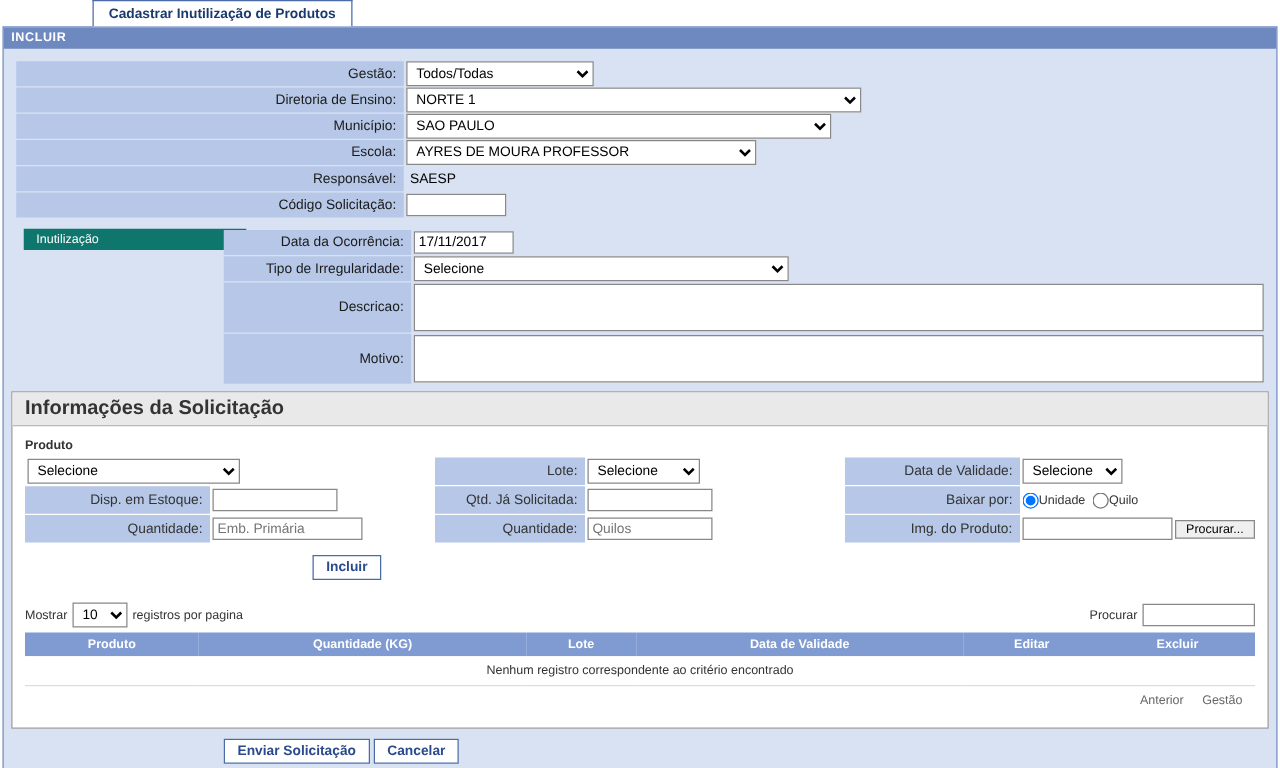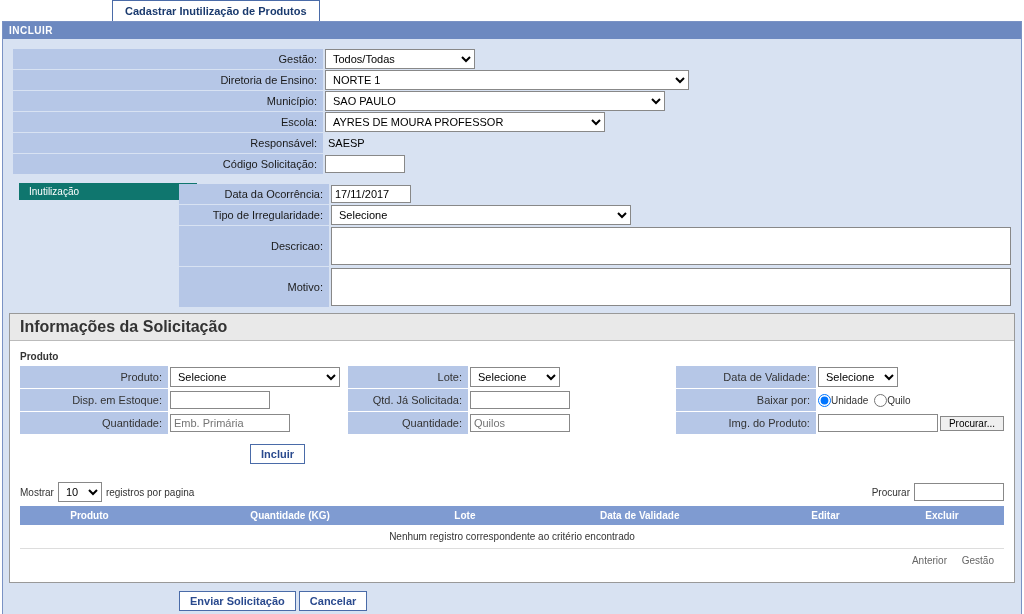--- a/index.html
+++ b/index.html
@@ -7,21 +7,21 @@
 
 .page-tab {
   display: inline-block;
   border: 1px solid #4a6ba8;
   border-bottom: none;
   padding: 4px 12px;
   font-weight: bold;
   font-size: 11px;
   color: #1a3a6e;
   background: #fff;
-  margin-left: 112px;
+  margin-left: 74px;
 }
 
 .main-panel {
   border: 1px solid #7a92c4;
   background: #d8e2f2;
   margin: 0 2px 2px 2px;
 }
 
 .panel-header {
   background: #6d89c0;
@@ -225,21 +225,20 @@
     </div>
   </div>
 
   <div class="info-panel">
     <div class="info-title">Informações da Solicitação</div>
     <div class="info-body">
       <div class="fieldset-label">Produto</div>
 
       <div class="prod-row">
         <div style="display:flex;flex:1">
-          <div class="prod-label">Produto:</div>
           <div class="prod-input">
               <select style="width:170px"><option>Selecione</option></select>
             </div>
         </div>
         <div style="display:flex;flex:1">
           <div class="prod-label" style="width:120px">Lote:</div>
           <div class="prod-input">
               <select style="width:90px"><option>Selecione</option></select>
             </div>
         </div>

